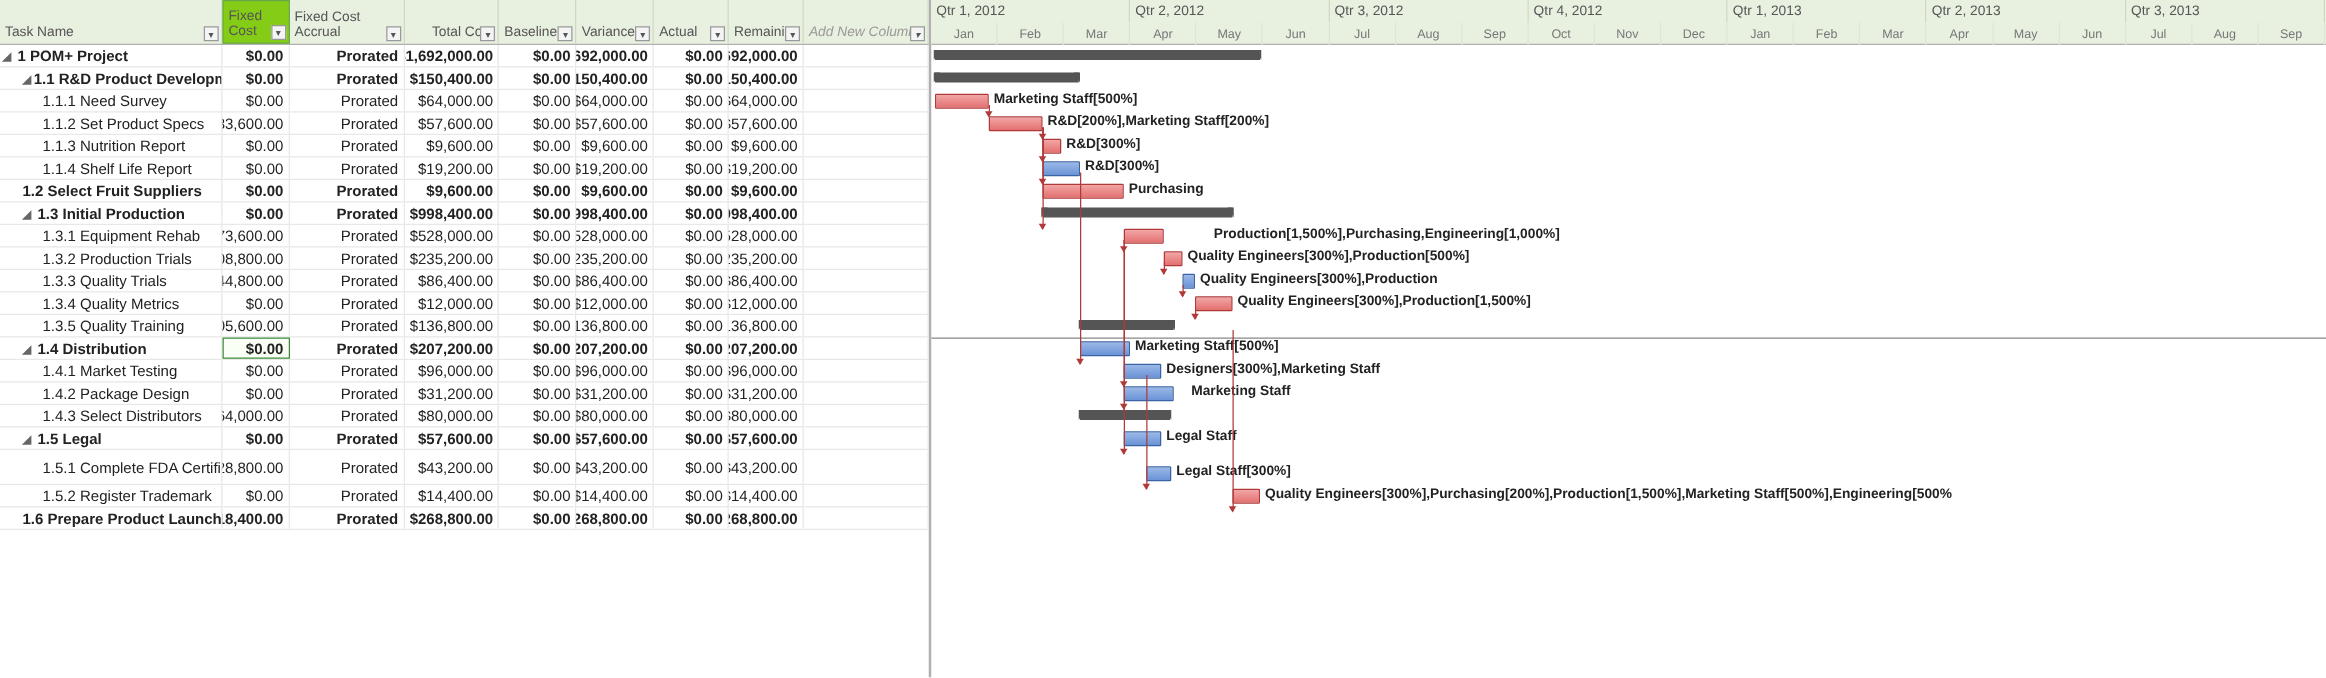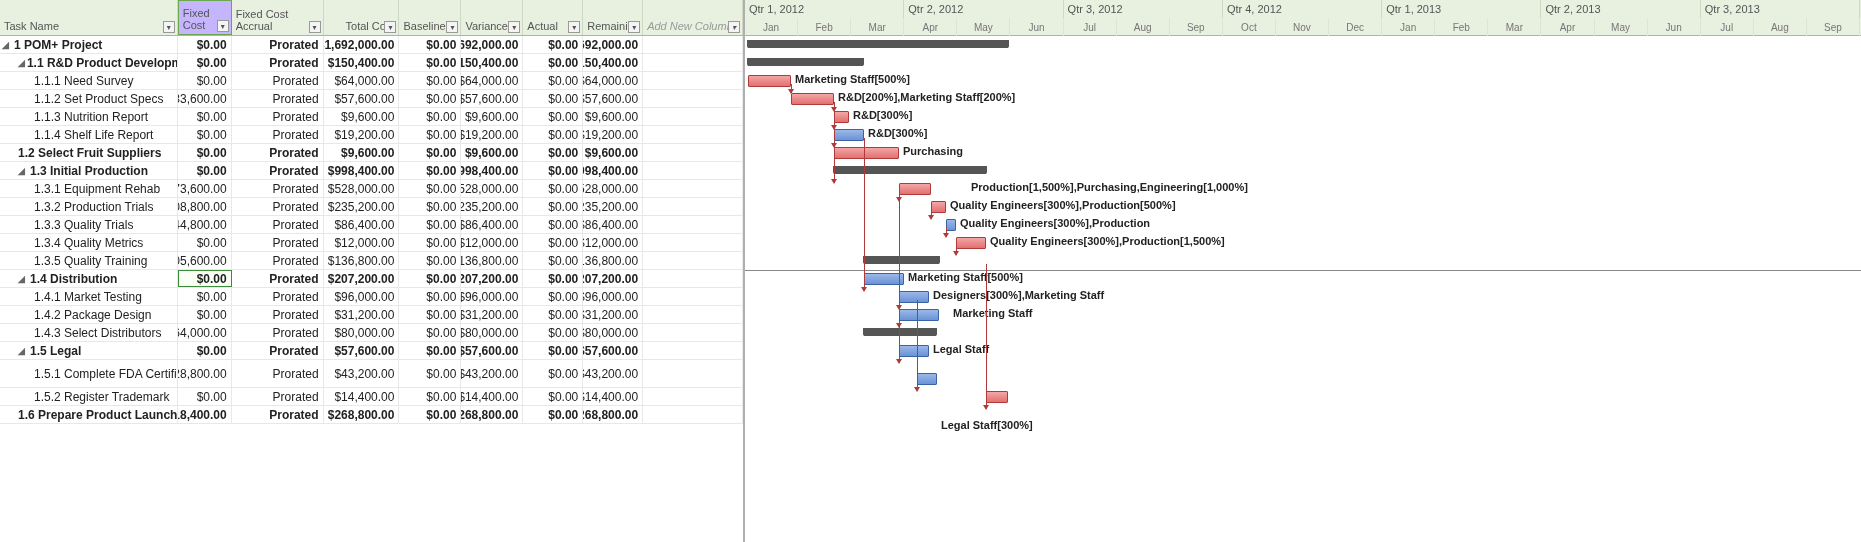--- a/index.html
+++ b/index.html
@@ -5,21 +5,21 @@
 * { box-sizing: border-box; margin: 0; padding: 0; }
 body { font-family: "Segoe UI", Tahoma, sans-serif; font-size: 12px; color: #222; background: #fff; overflow: hidden; width: 1861px; height: 542px; }
 .app { display: flex; width: 1861px; height: 542px; }
 .grid-pane { width: 745px; border-right: 2px solid #b0b0b0; display: flex; flex-direction: column; }
 .gantt-pane { flex: 1; position: relative; overflow: hidden; }
 
 
 .hdr { display: flex; height: 36px; background: #e8f0e0; border-bottom: 1px solid #b0b0b0; }
 .hdr .hcell { border-right: 1px solid #cfd8c5; padding: 3px 4px; font-size: 11px; color: #555; position: relative; display: flex; align-items: flex-end; }
 .hcell .drop { position: absolute; right: 2px; bottom: 2px; width: 12px; height: 12px; border: 1px solid #999; background: #f4f4f4; display:flex; align-items:center; justify-content:center; font-size:8px; color:#555; }
-.hcell.active { background: #c4b5fd; border: 1px solid #6aa84f; }
+.hcell.active { background: #84cc16; border: 1px solid #6aa84f; }
 .hcell.addnew { font-style: italic; color: #999; }
 
 
 .rows { flex:1; }
 .row { display: flex; height: 18px; border-bottom: 1px solid #e8e8e8; align-items: center; }
 .row.tall { height: 28px; }
 .cell { border-right: 1px solid #e8e8e8; height: 100%; padding: 0 4px; display: flex; align-items: center; overflow: hidden; white-space: nowrap; }
 .cell.num { justify-content: flex-end; }
 .cell.task { }
 .bold { font-weight: 600; }
@@ -488,24 +488,25 @@
         </div>
         <div class="g-row">
           <div class="summary-bar" style="left: 119px; width: 72px;"></div>
         </div>
         <div class="g-row tall">
           <div class="bar blue" style="left: 154px; width: 30px;"></div>
           <div class="bar-label" style="left: 188px;">Legal Staff</div>
         </div>
         <div class="g-row">
           <div class="bar blue" style="left: 172px; width: 20px;"></div>
-          <div class="bar-label" style="left: 196px; margin-top: 48px;">Legal Staff[300%]</div>
+          <div class="bar-label" style="left: 196px;">Legal Staff[300%]</div>
         </div>
         <div class="g-row">
           <div class="bar red" style="left: 241px; width: 22px;"></div>
+          <div class="bar-label" style="left: 267px;">Quality Engineers[300%],Purchasing[200%],Production[1,500%],Marketing Staff[500%],Engineering[500%</div>
         </div>
         <div class="heavy-sep" style="top: 234px;"></div>
         <div class="vline" style="left: 46px; top: 48px; height: 9px;"></div>
         <div class="arrowdown" style="left: 43px; top: 53px;"></div>
         <div class="vline" style="left: 89px; top: 66px; height: 9px;"></div>
         <div class="arrowdown" style="left: 86px; top: 71px;"></div>
         <div class="vline" style="left: 89px; top: 66px; height: 27px;"></div>
         <div class="arrowdown" style="left: 86px; top: 89px;"></div>
         <div class="vline" style="left: 89px; top: 66px; height: 45px;"></div>
         <div class="arrowdown" style="left: 86px; top: 107px;"></div>

